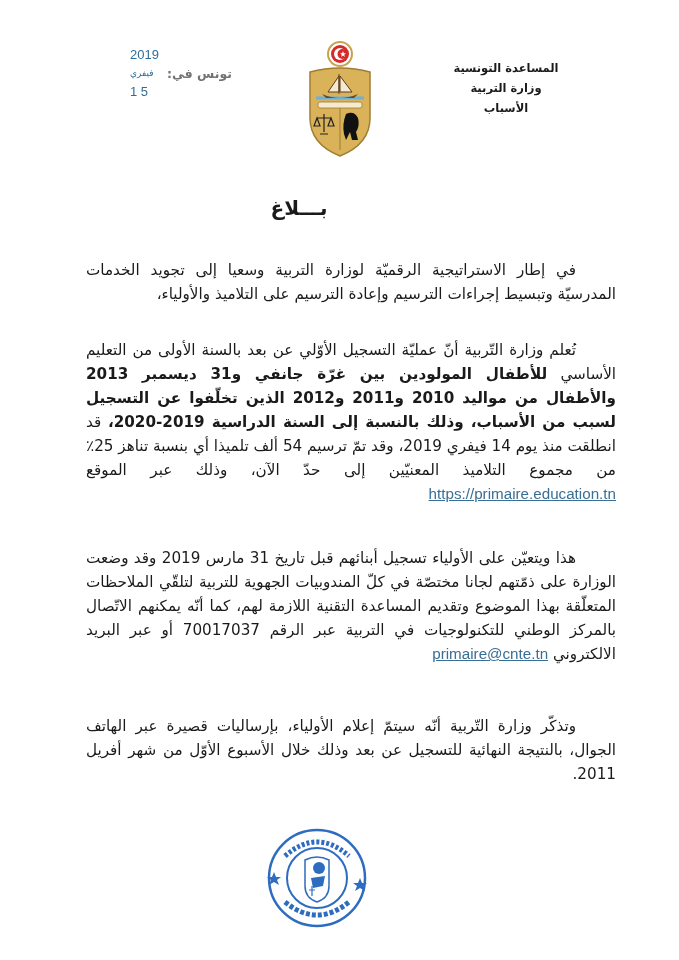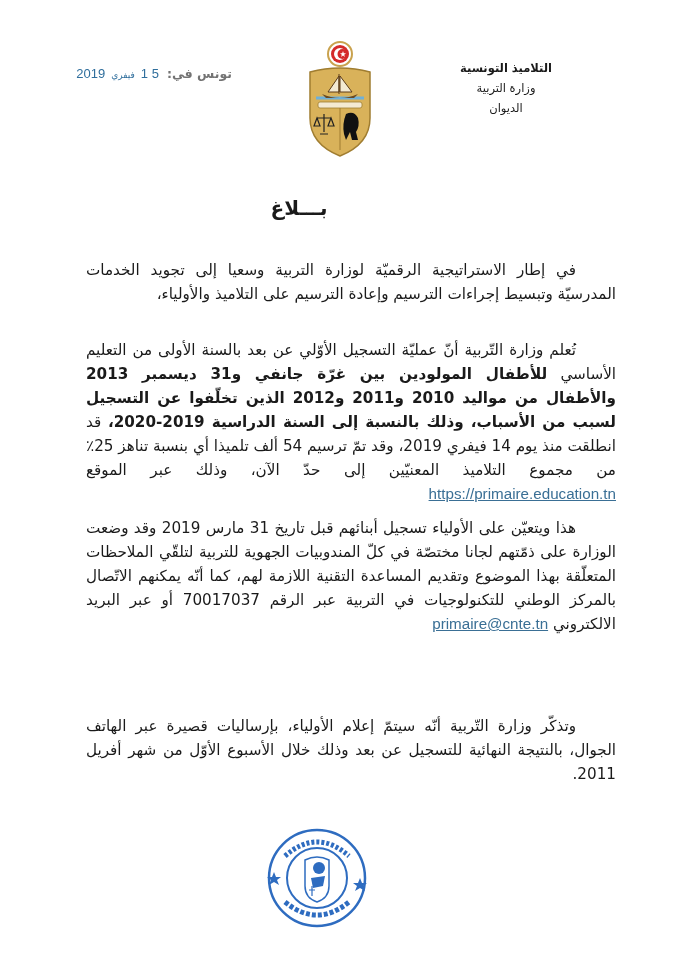--- a/index.html
+++ b/index.html
@@ -5,63 +5,63 @@
     html, body { margin: 0; padding: 0; background: #ffffff; }
     body {
       width: 679px; height: 960px; position: relative; overflow: hidden;
       font-family: "DejaVu Sans", sans-serif; color: #1a1a1a;
     }
     .header-right {
       position: absolute; top: 58px; right: 118px; width: 110px;
       text-align: center; direction: rtl; font-size: 11.5px; line-height: 20px;
       font-weight: bold;
     }
-    .header-right .l2, .header-right .l3 { font-weight: normal; }
+    .header-right .l2, .header-right .l3 { font-weight: bold; }
     .emblem {
       position: absolute; left: 302px; top: 40px; width: 76px; height: 120px;
     }
     .date-area {
       position: absolute; top: 62px; left: 72px; width: 160px; height: 22px;
       direction: rtl; display: flex; align-items: center; gap: 8px;
     }
     .date-label { font-size: 12.5px; font-weight: bold; color: #737373; }
     .date-stamp {
       direction: ltr; font-family: "Liberation Sans", sans-serif; color: #2f6e9c;
-      font-size: 13px; display: flex; align-items: baseline; gap: 6px;
+      font-size: 13px; display: flex; align-items: baseline; gap: 6px; flex-direction: column;
     }
     .date-stamp .month { font-size: 9px; }
     .title {
       position: absolute; top: 196px; left: 0; width: 598px; text-align: center;
       direction: rtl; font-size: 20px; font-weight: bold;
     }
     .body {
       position: absolute; left: 86px; width: 530px; direction: rtl;
       text-align: justify; font-size: 15.2px; line-height: 24px;
     }
     .body p { margin: 0; text-indent: 40px; }
     .body b { font-weight: bold; }
     .link {
       color: #3a6f95; text-decoration: underline; direction: ltr;
       unicode-bidi: embed; font-family: "Liberation Sans", sans-serif;
     }
     .p1 { top: 258px; }
     .p2 { top: 338px; }
-    .p3 { top: 516px; }
+    .p3 { top: 546px; }
     .p4 { top: 714px; }
     .seal {
       position: absolute; left: 265px; top: 826px; width: 104px; height: 104px;
     }
   </style>
 </head>
 <body>
 
 <div class="header-right">
-  <div class="l1">التلاميذ التونسية</div>
+  <div class="l1">المساعدة التونسية</div>
   <div class="l2">وزارة التربية</div>
-  <div class="l3">الديوان</div>
+  <div class="l3">الأسباب</div>
 </div>
 
 <div class="emblem">
   <svg width="76" height="120" viewBox="0 0 76 120">
     <circle cx="38" cy="14" r="12" fill="#fff" stroke="#c9a24e" stroke-width="2"></circle>
     <circle cx="38" cy="14" r="9" fill="#d42a2a"></circle>
     <circle cx="38" cy="14" r="6" fill="#fff"></circle>
     <circle cx="40.5" cy="14" r="5" fill="#d42a2a"></circle>
     <polygon points="41,11 41.8,13.3 44,13.3 42.2,14.7 42.9,17 41,15.6 39.1,17 39.8,14.7 38,13.3 40.2,13.3" fill="#fff"></polygon>
     <path d="M8,32 Q38,24 68,32 L68,78 Q68,104 38,116 Q8,104 8,78 Z" fill="#d9b25a" stroke="#a07d30" stroke-width="1.5"></path>

